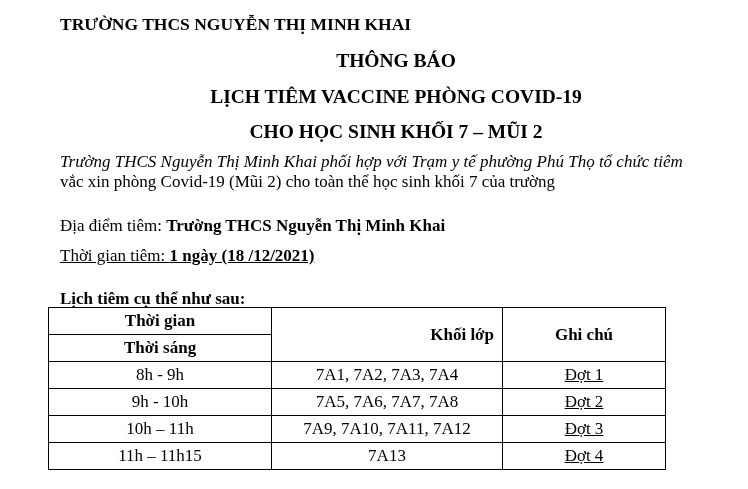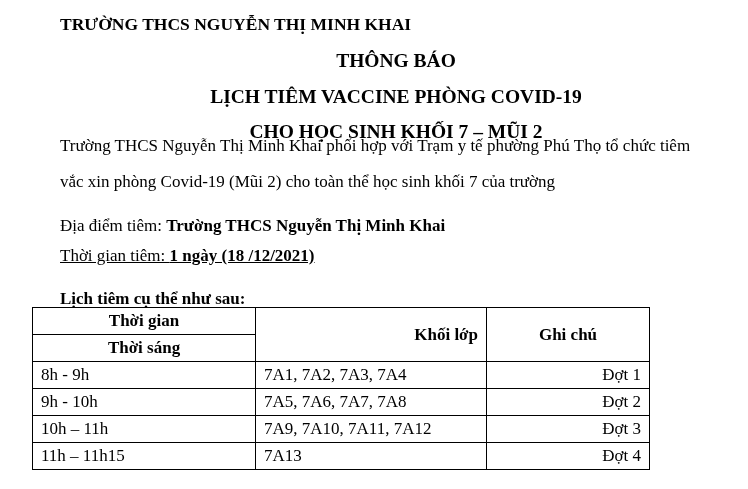--- a/index.html
+++ b/index.html
@@ -4,34 +4,34 @@
 <style>
   html,body{margin:0;padding:0;background:#ffffff;}
   body{width:748px;height:489px;position:relative;overflow:hidden;font-family:"Liberation Serif","DejaVu Serif",serif;color:#000;}
   .abs{position:absolute;white-space:nowrap;}
   .school{left:60px;top:14px;font-size:17.5px;font-weight:bold;}
   .title{left:0;width:748px;text-align:center;font-size:19.5px;font-weight:bold;}
   .t1{top:50px;left:22px;}
   .t2{top:86px;left:22px;}
   .t3{top:121px;left:22px;}
   .para{left:60px;font-size:17px;}
-  .p1{top:136px;}
+  .p1{top:152px;font-style:italic;}
   .p2{top:172px;}
   .p3{top:216px;font-family:Liberation Serif, serif;}
   .p4{top:246px;text-decoration:underline;}
   .p5{top:277px;font-weight:bold;margin-top:12px;}
   b{font-weight:bold;}
-  table{position:absolute;left:32px;top:307px;border-collapse:collapse;font-size:17px;}
+  table{position:absolute;left:48px;top:307px;border-collapse:collapse;font-size:17px;}
   td,th{border:1.5px solid #000;padding:0 8px;height:26px;line-height:26px;}
   th{font-weight:bold;text-align:center;}
   .c1{width:206px;}
   .c2{width:214px;text-align:right;}
   .c3{width:146px;}
-  td.center{text-align:right;}
-  td.left{text-align:left;}
+  td.center{text-align:center;text-decoration:underline;}
+  td.left{text-align:center;}
 </style>
 </head>
 <body>
 
 <div class="abs school">TRƯỜNG THCS NGUYỄN THỊ MINH KHAI</div>
 
 <div class="abs title t1">THÔNG BÁO</div>
 <div class="abs title t2">LỊCH TIÊM VACCINE PHÒNG COVID-19</div>
 <div class="abs title t3">CHO HỌC SINH KHỐI 7 – MŨI 2</div>
 

